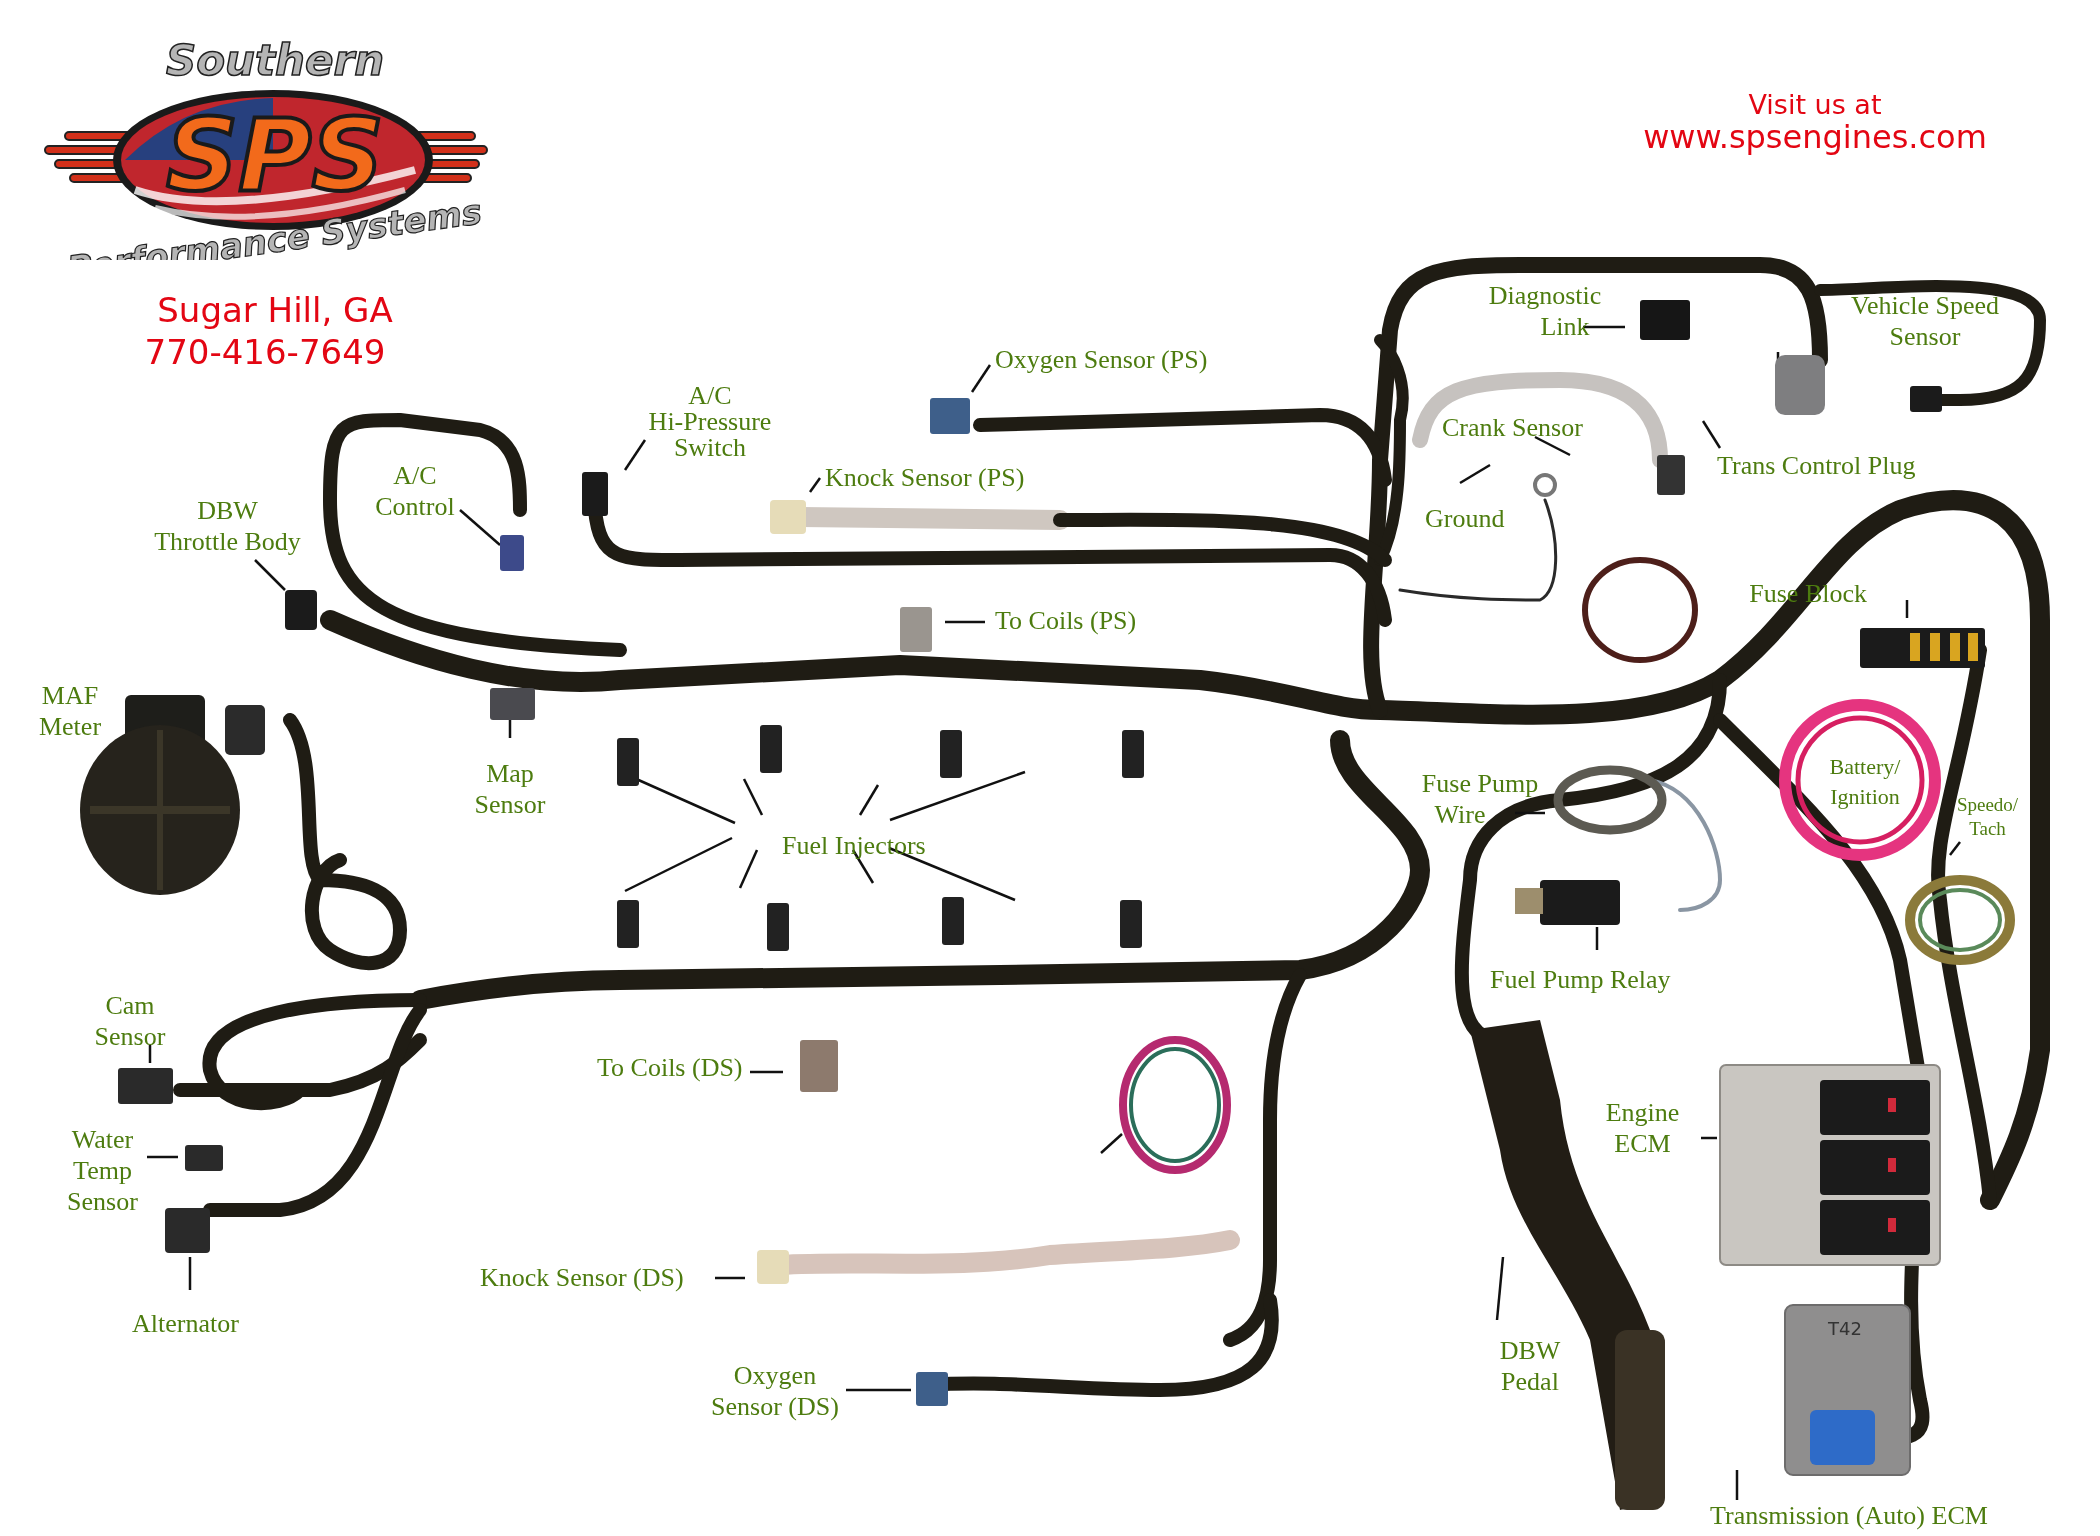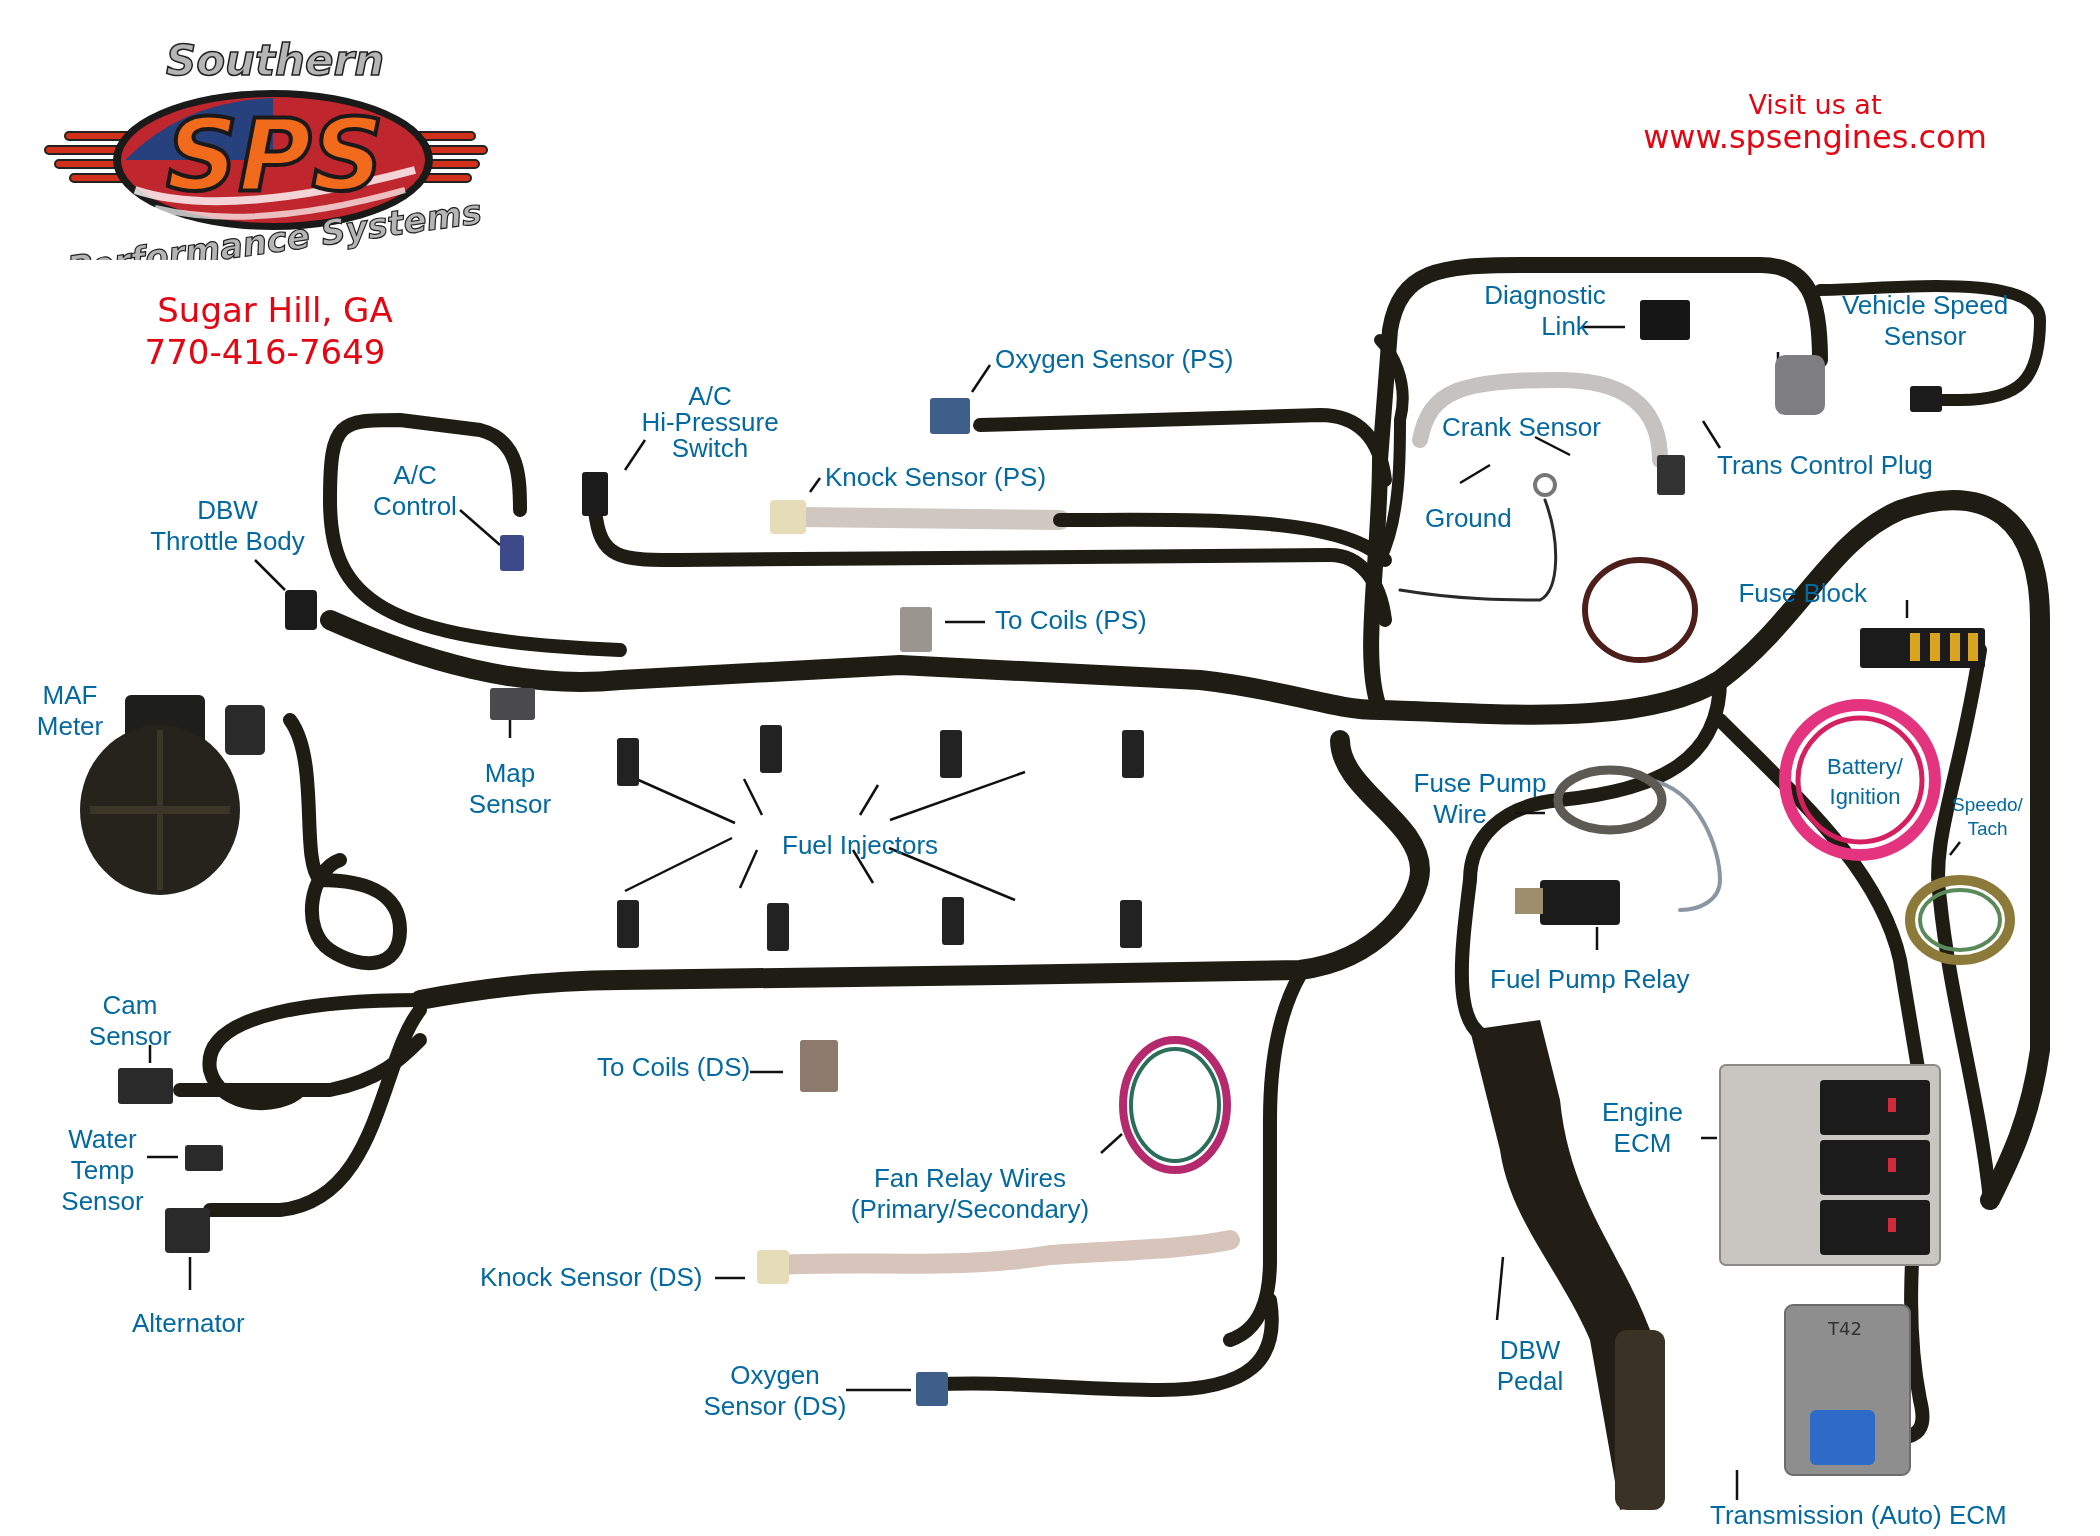--- a/index.html
+++ b/index.html
@@ -1,18 +1,18 @@
 <!DOCTYPE html>
 <html><head>
 <meta charset="utf-8">
 <style>
   html, body { margin:0; padding:0; background:#ffffff; }
   body { width:2100px; height:1536px; position:relative; overflow:hidden; font-family:"DejaVu Sans", sans-serif; }
   #stage { position:absolute; left:0; top:0; width:2100px; height:1536px; }
-  .lbl { position:absolute; color:#0369a1; font-family:Liberation Sans, sans-serif; font-size:26px; line-height:31px; text-align:center; white-space:nowrap; }
+  .lbl { position:absolute; color:#4d7c0f; font-family:Liberation Serif, serif; font-size:26px; line-height:31px; text-align:center; white-space:nowrap; }
   .lbl.small { font-size:20px; line-height:25px; }
   .red { position:absolute; color:#e30613; font-family:"DejaVu Sans", sans-serif; text-align:center; white-space:nowrap; }
   .logo { position:absolute; left:25px; top:20px; width:470px; height:240px; }
   svg text { font-family:"DejaVu Sans", sans-serif; }
 </style>
 </head>
 <body>
 
 <div id="stage">
 
@@ -271,24 +271,20 @@
     <div>Cam</div>
     <div>Sensor</div>
   </div>
   <div class="lbl" style="left:55px; top:1124px; width:95px;">
     <div>Water</div>
     <div>Temp</div>
     <div>Sensor</div>
   </div>
   <div class="lbl" style="left:132px; top:1308px; text-align:left;">Alternator</div>
   <div class="lbl" style="left:597px; top:1052px; text-align:left;">To Coils (DS)</div>
-  <div class="lbl" style="left:830px; top:1163px; width:280px;">
-    <div>Fan Relay Wires</div>
-    <div>(Primary/Secondary)</div>
-  </div>
   <div class="lbl" style="left:480px; top:1262px; text-align:left;">Knock Sensor (DS)</div>
   <div class="lbl" style="left:690px; top:1360px; width:170px;">
     <div>Oxygen</div>
     <div>Sensor (DS)</div>
   </div>
   <div class="lbl" style="left:1585px; top:1097px; width:115px;">
     <div>Engine</div>
     <div>ECM</div>
   </div>
   <div class="lbl" style="left:1475px; top:1335px; width:110px;">

